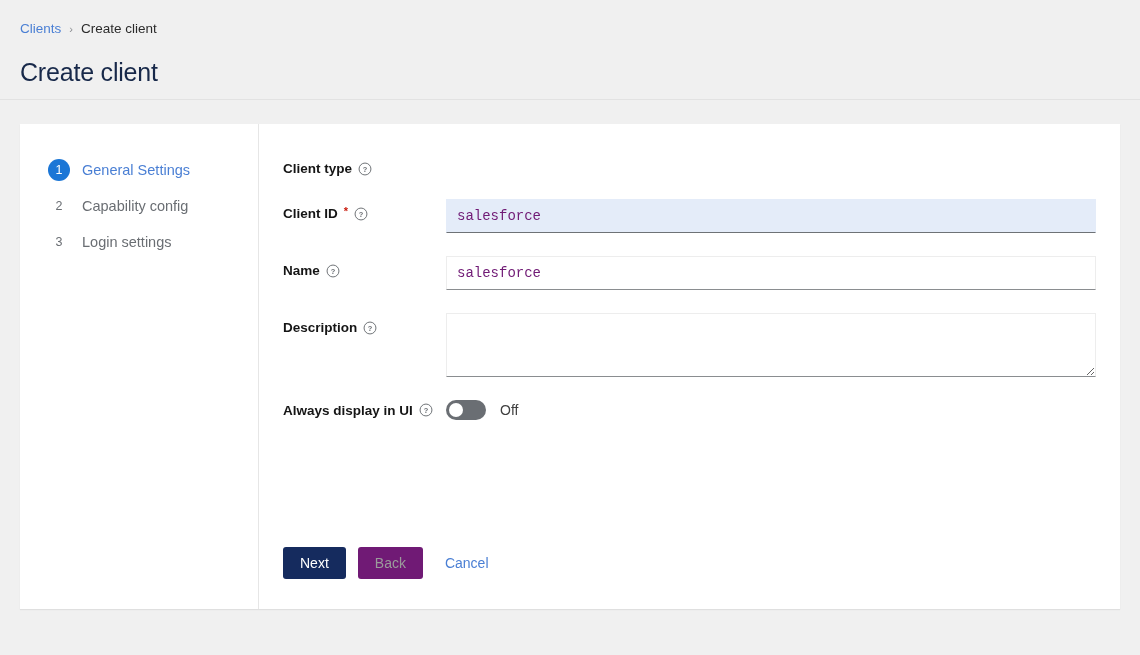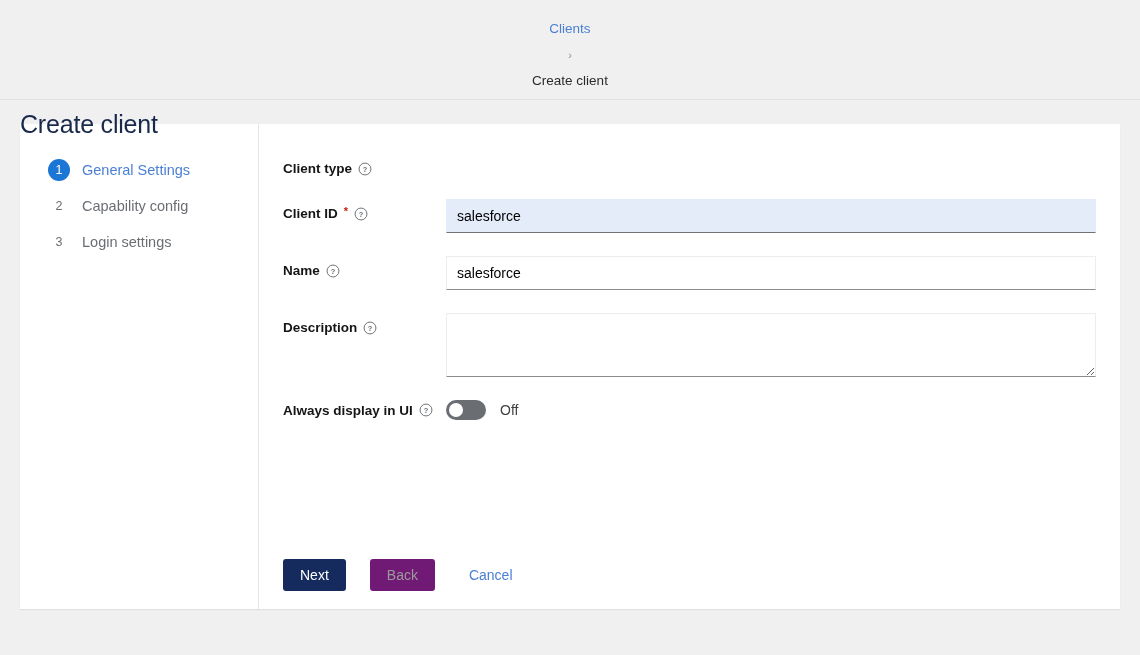--- a/index.html
+++ b/index.html
@@ -23,21 +23,20 @@
     box-sizing: border-box;
     border-bottom: 1px solid #e2e2e2;
   }
   .breadcrumb {
     font-size: 13.5px;
     line-height: 18px;
     display: flex;
     align-items: center;
     gap: 8px;
     margin-bottom: 20px;
-    flex-direction: column;
   }
   .breadcrumb .crumb-link {
     color: #4a7fd4;
     text-decoration: none;
     cursor: pointer;
   }
   .breadcrumb .crumb-sep {
     color: #8a8d90;
     font-size: 11px;
   }
@@ -148,23 +147,23 @@
   .help-icon svg { display: block; }
   .field-wrap { flex: 1; }
 
   .txt-input {
     width: 100%;
     height: 34px;
     box-sizing: border-box;
     border: 1px solid #ededed;
     border-bottom: 1px solid #8a8d90;
     background: #ffffff;
-    font-family: Liberation Sans, sans-serif;
-    font-size: 14px;
-    color: #000000;
+    font-family: Liberation Mono, monospace;
+    font-size: 14px;
+    color: #701a75;
     padding: 16px 10px;
     outline: none;
   }
   .txt-input.autofilled {
     background: #e4ecf9;
     border: 1px solid #e4ecf9;
     border-bottom: 1px solid #6e7276;
   }
   .select-wrap { position: relative; }
   .select-box {
@@ -229,24 +228,24 @@
     height: 14px;
     border-radius: 50%;
     background: #ffffff;
   }
   .switch-label { font-size: 14px; color: #404040; }
 
   
   .form-footer {
     position: absolute;
     left: 24px;
-    bottom: 18px;
+    bottom: 30px;
     display: flex;
     align-items: flex-start;
-    gap: 24px;
+    gap: 12px;
   }
   .btn {
     font-family: "Liberation Sans", sans-serif;
     font-size: 14px;
     border: none;
     border-radius: 3px;
     padding: 7px 17px;
     cursor: pointer;
     line-height: 18px;
   }

